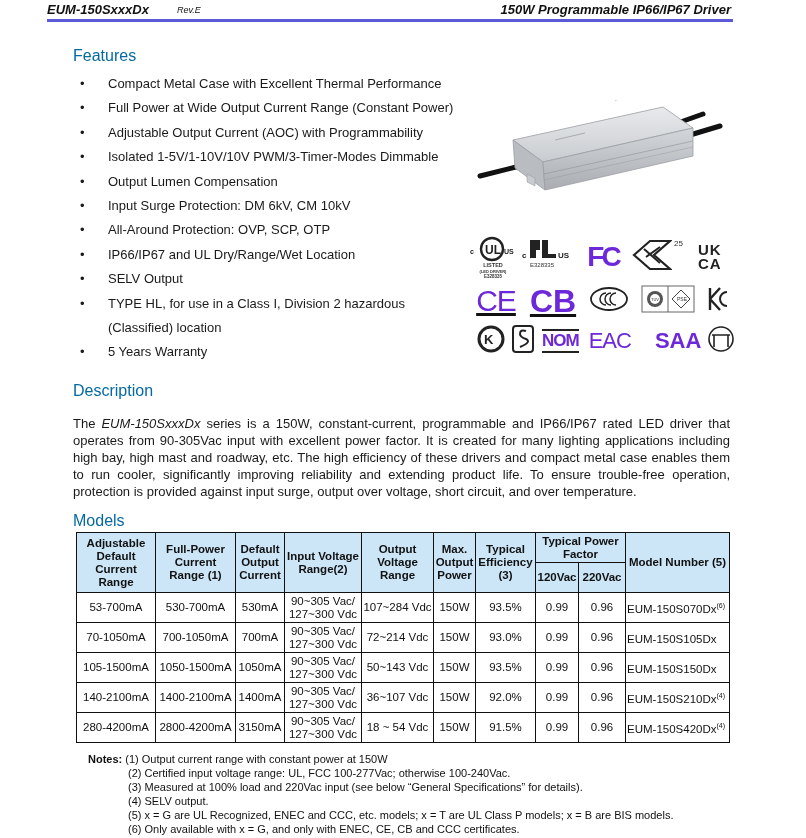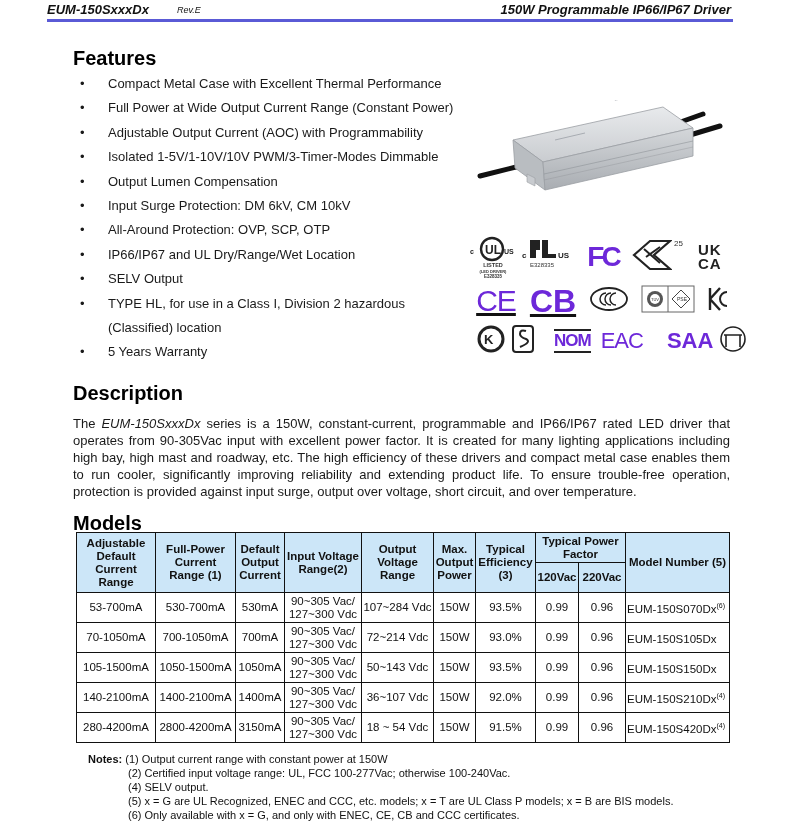--- a/index.html
+++ b/index.html
@@ -4,21 +4,21 @@
 <style>
   * { box-sizing: border-box; margin: 0; padding: 0; }
   html, body { width: 806px; height: 838px; background: #ffffff; overflow: hidden; }
   body { position: relative; font-family: "Liberation Sans", sans-serif; color: #111; }
 
   .header { position: absolute; left: 47px; top: 0; width: 686px; height: 22px; border-bottom: 3px solid #5a5ad6; }
   .header .code { position: absolute; left: 0; top: 2px; font-size: 13px; font-weight: bold; font-style: italic; }
   .header .rev { position: absolute; left: 130px; top: 5px; font-size: 9px; font-style: italic; }
   .header .title { position: absolute; right: 2px; top: 2px; font-size: 13px; font-weight: bold; font-style: italic; }
 
-  .section-title { position: absolute; color: #000000; font-weight: bold; font-size: 20px; }
+  .section-title { position: absolute; color: #0369a1; font-weight: normal; font-size: 16px; }
 
   .features { position: absolute; left: 80px; top: 72px; list-style: none; }
   .features li { position: relative; font-size: 13px; height: 24.4px; line-height: 24.4px; padding-left: 28px; color: #1a1a1a; }
   .features li .bullet { position: absolute; left: 0; top: 0; }
   .features li.cont { padding-left: 28px; }
 
   .product { position: absolute; left: 475px; top: 100px; width: 255px; height: 95px; }
   .cert-row { position: absolute; left: 0; display: flex; align-items: center; }
   .cert { display: inline-flex; align-items: center; justify-content: center; color: #6d28d9; font-weight: bold; font-family: "Liberation Sans", sans-serif; }
 
@@ -168,21 +168,21 @@
         <circle cx="15" cy="14" r="12" fill="none" stroke="#222" stroke-width="3"></circle>
         <text x="8" y="19" font-size="13" font-weight="bold" font-family="Liberation Sans, sans-serif" fill="#222">K</text>
       </svg>
     </div>
     <div style="margin-left:6px;">
       <svg width="22" height="28" viewBox="0 0 22 28">
         <rect x="1" y="1" width="20" height="26" rx="3" fill="none" stroke="#222" stroke-width="2"></rect>
         <path d="M14 6 q-6 -2 -6 3 q0 3 6 5 q6 3 -6 8" fill="none" stroke="#222" stroke-width="2"></path>
       </svg>
     </div>
-    <div class="cert" style="margin-left:20px; font-size:17px; border-top:2px solid #222; border-bottom:2px solid #222; line-height:20px; letter-spacing:-1px;">NOM</div>
+    <div class="cert" style="margin-left:8px; font-size:17px; border-top:2px solid #222; border-bottom:2px solid #222; line-height:20px; letter-spacing:-1px;">NOM</div>
     <div class="cert" style="margin-left:10px; font-size:22px; font-weight:normal; letter-spacing:-1px;">EAC</div>
     <div class="cert" style="margin-left:24px; font-size:22px;">SAA</div>
     <div style="margin-left:6px;">
       <svg width="28" height="28" viewBox="0 0 28 28">
         <circle cx="14" cy="14" r="12" fill="none" stroke="#222" stroke-width="1.6"></circle>
         <path d="M7 22 v-12 h14 v12 M5 10 h18" fill="none" stroke="#222" stroke-width="1.6"></path>
       </svg>
     </div>
   </div>
 </div>
@@ -296,16 +296,17 @@
       <td>0.99</td>
       <td>0.96</td>
       <td class="model"><span>EUM-150S420Dx</span><sup>(4)</sup></td>
     </tr>
   </tbody>
 </table>
 
 <div class="notes">
   <div class="row"><span class="lbl">Notes:</span> <span>(1) Output current range with constant power at 150W</span></div>
   <div class="row indent">(2) Certified input voltage range: UL, FCC 100-277Vac; otherwise 100-240Vac.</div>
+  <div class="row indent">(3) Measured at 100% load and 220Vac input (see below “General Specifications” for details).</div>
   <div class="row indent">(4) SELV output.</div>
   <div class="row indent">(5) x = G are UL Recognized, ENEC and CCC, etc. models; x = T are UL Class P models; x = B are BIS models.</div>
   <div class="row indent">(6) Only available with x = G, and only with ENEC, CE, CB and CCC certificates.</div>
 </div>
 
 </body></html>

